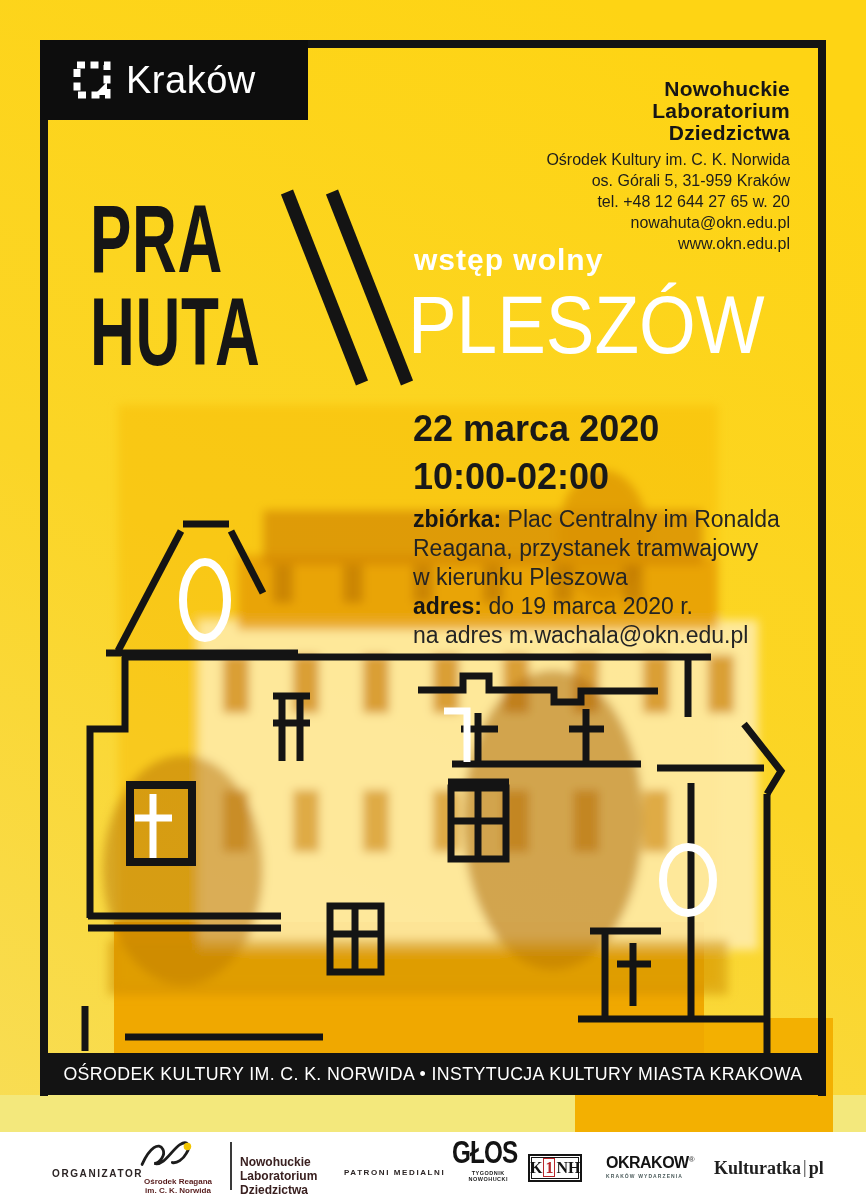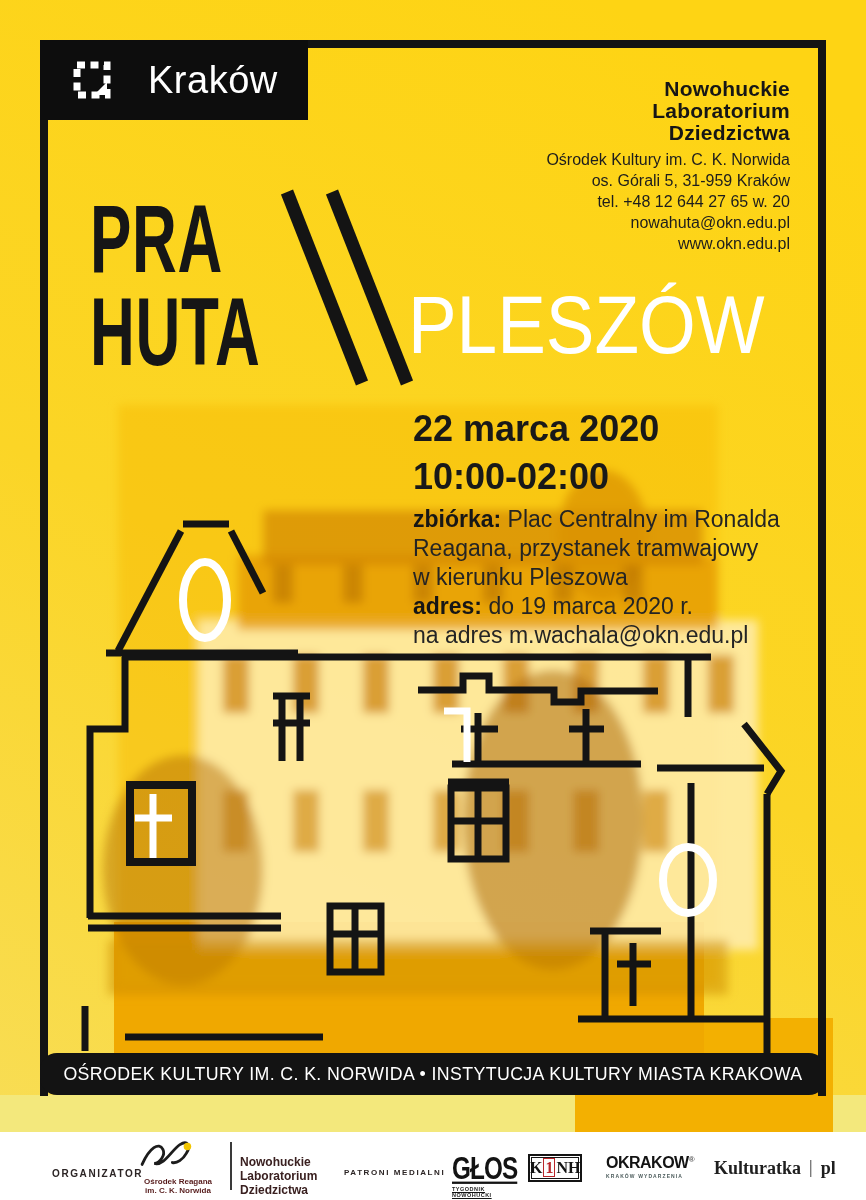--- a/index.html
+++ b/index.html
@@ -21,30 +21,30 @@
     position:absolute;left:575px;top:1018px;width:258px;height:114px;
     background:#f3b001;
   }
   
   .frame{
     position:absolute;left:40px;top:40px;width:786px;height:1056px;
     border:8px solid #131313;border-bottom:none;box-sizing:border-box;
   }
   .bottom-bar{
     position:absolute;left:40px;top:1053px;width:786px;height:42px;
-    background:#131313;display:flex;align-items:center;justify-content:center;border-radius:17px;
+    background:#131313;display:flex;align-items:center;justify-content:center;
   }
   .bottom-bar span{
     color:#ffffff;font-size:18.5px;letter-spacing:.4px;font-weight:400;
     transform:scaleX(.96);white-space:nowrap;
   }
   
   .krakow-box{
     position:absolute;left:40px;top:40px;width:268px;height:80px;
-    background:#0d0d0d;display:flex;align-items:center;gap:34px;padding-left:30px;
+    background:#0d0d0d;display:flex;align-items:center;gap:12px;padding-left:30px;
     box-sizing:border-box;
   }
   .krakow-box .label{color:#ffffff;font-size:38px;letter-spacing:.5px;font-weight:400;}
   
   .org-header{position:absolute;right:76px;top:66px;text-align:right;color:#161616;}
   .org-name{font-weight:700;font-size:21px;line-height:22px;letter-spacing:.2px;}
   .org-address{margin-top:5px;font-size:16px;line-height:21px;color:#1d1d1d;}
   
   .title{
     position:absolute;left:90px;top:192px;color:#161616;
@@ -72,37 +72,37 @@
   
   .illu{position:absolute;left:48px;top:365px;}
   
   .footer{position:absolute;left:0;top:1132px;width:866px;height:68px;background:#ffffff;color:#2c2020;}
   .organizer-label{position:absolute;left:52px;top:36px;font-size:10px;font-weight:700;letter-spacing:1.6px;color:#2b2424;}
   .norwid{position:absolute;left:132px;top:6px;width:92px;text-align:center;}
   .norwid-text{margin-top:1px;font-size:8px;line-height:9px;font-weight:700;color:#571c1c;}
   .fdivider{position:absolute;left:230px;top:10px;width:2px;height:48px;background:#3a3a3a;}
   .nld-text{position:absolute;left:240px;top:11px;font-size:12px;line-height:14px;font-weight:700;color:#3a2020;}
   .patrons-label{position:absolute;left:344px;top:36px;font-size:8px;font-weight:700;letter-spacing:1.6px;color:#2b2424;}
-  .glos{position:absolute;left:452px;top:22px;text-align:left;color:#131313;text-decoration:underline;}
+  .glos{position:absolute;left:452px;top:6px;text-align:center;color:#131313;}
   .glos-title{font-size:27px;font-weight:700;line-height:27px;letter-spacing:-1px;transform:scaleY(1.15) scaleX(.9);transform-origin:0 0;}
   .glos-sub{margin-top:5px;font-size:5.5px;line-height:6px;font-weight:700;letter-spacing:.5px;color:#222;}
   .kinh{
     position:absolute;left:528px;top:22px;border:2px solid #141414;
     box-shadow:0 0 0 1px #ffffff inset,0 0 0 2px #141414 inset;
     padding:3px 0;font-family:"Liberation Serif",serif;font-weight:700;font-size:16px;color:#131313;
     letter-spacing:0px;background:#fdfdfd;
   }
   .kinh .one{color:#b8262a;border:1px solid #b8262a;padding:0 1px;margin:0 1px;}
   .okrakow{position:absolute;left:606px;top:22px;color:#131313;}
   .okrakow-title{font-size:16px;font-weight:700;letter-spacing:-.5px;white-space:nowrap;}
   .okrakow-title sup{font-size:8px;color:#555;}
   .okrakow-sub{margin-top:1px;font-size:5px;letter-spacing:1.1px;color:#4a5a5a;font-weight:700;}
   .kulturatka{
     position:absolute;left:714px;top:26px;font-family:"Liberation Serif",serif;
-    font-size:18px;font-weight:700;color:#1f1f1f;display:flex;align-items:center;gap:8px;
+    font-size:18px;font-weight:700;color:#1f1f1f;display:flex;align-items:center;gap:2px;
   }
   .kulturatka .sep{font-weight:400;color:#333;transform:translateY(-1px);}
 </style>
 </head>
 <body>
 
 <div id="poster">
 
   <div class="bg-main"></div>
   <div class="strip-pale"></div>
@@ -231,20 +231,21 @@
 
   <div class="title">
     <div>PRA</div>
     <div>HUTA</div>
   </div>
   <svg class="slashes" width="170" height="210" viewBox="0 0 170 210">
     <path d="M17,7 L92,198" stroke="#141414" stroke-width="13" fill="none"></path>
     <path d="M62,7 L137,198" stroke="#141414" stroke-width="13" fill="none"></path>
   </svg>
 
+  <div class="free-entry">wstęp wolny</div>
   <div class="place">PLESZÓW</div>
 
   <div class="event-date">22 marca 2020</div>
   <div class="event-time">10:00-02:00</div>
   <div class="event-details"><b>zbiórka:</b><span class="pre"> Plac Centralny im Ronalda
 Reagana, przystanek tramwajowy
 w kierunku Pleszowa</span><br><b>adres:</b><span class="pre"> do 19 marca 2020 r.
 na adres m.wachala@okn.edu.pl</span></div>
 
   <div class="footer">

